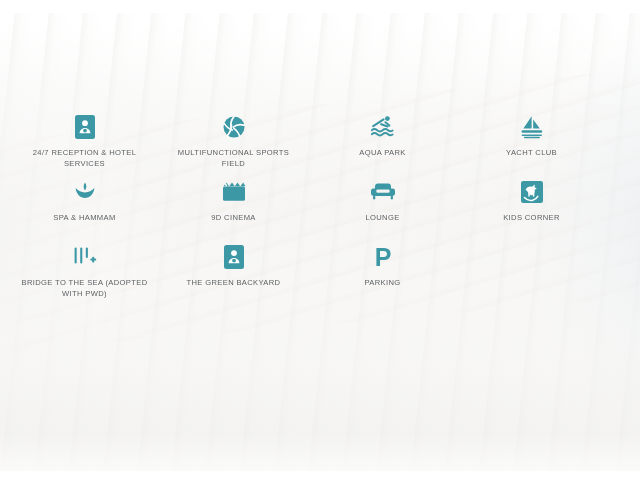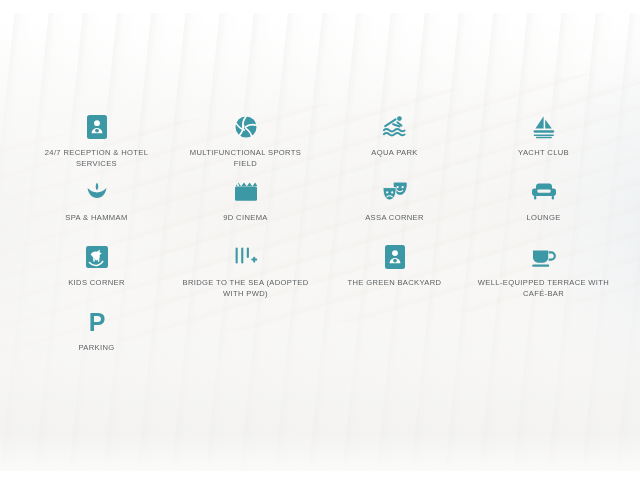--- a/index.html
+++ b/index.html
@@ -102,21 +102,21 @@
     width: 640px;
     background: #ffffff;
     z-index: 5;
   }
   #letterbox-top { top: 0; height: 13px; }
   #letterbox-bottom { bottom: 0; height: 9px; }
 
   
   #amenities-grid {
     position: absolute;
-    left: 22px;
+    left: 10px;
     top: 114px;
     width: 596px;
     z-index: 3;
     display: grid;
     grid-template-columns: repeat(4, 1fr);
     grid-auto-rows: 65px;
     column-gap: 0px;
     row-gap: 0px;
   }
 
@@ -251,35 +251,20 @@
             <path d="M18.4 5.2 21.2 1.6l2.2 3.6z"></path>
           </g>
           <g fill="#ffffff">
             <rect x="3.2" y="2.3" width="1.5" height="3" transform="rotate(-18 3.9 3.8)"></rect>
           </g>
         </svg>
       </div>
       <div class="amenity-label">9D CINEMA</div>
     </div>
 
-    <div class="amenity">
-      <div class="amenity-icon">
-        <svg width="26" height="22" viewBox="0 0 26 22">
-          <path d="M12.6 1.4h11.2a1 1 0 0 1 1 1c0 6.6-2.6 11.4-6.6 11.4S11.6 9 11.6 2.4a1 1 0 0 1 1-1z" fill="#3d98a5"></path>
-          <circle cx="15.6" cy="6.2" r="1.1" fill="#ffffff"></circle>
-          <circle cx="20.6" cy="6.2" r="1.1" fill="#ffffff"></circle>
-          <path d="M15.4 9.6c1.6 1.3 3.6 1.3 5.2 0" stroke="#ffffff" stroke-width="1.1" fill="none" stroke-linecap="round"></path>
-          <path d="M2 6.6h11.2a1 1 0 0 1 1 1c0 6.6-2.6 11.4-6.6 11.4S1 14.2 1 7.6a1 1 0 0 1 1-1z" fill="#3d98a5" stroke="#f4f4f2" stroke-width="1"></path>
-          <circle cx="5.2" cy="11.4" r="1.1" fill="#ffffff"></circle>
-          <circle cx="10.2" cy="11.4" r="1.1" fill="#ffffff"></circle>
-          <path d="M5 15.8c1.6-1.3 3.6-1.3 5.2 0" stroke="#ffffff" stroke-width="1.1" fill="none" stroke-linecap="round"></path>
-        </svg>
-      </div>
-      <div class="amenity-label">ASSA CORNER</div>
-    </div>
 
 
     <div class="amenity">
       <div class="amenity-icon">
         <svg width="26" height="20" viewBox="0 0 26 20">
           <path d="M5 4.2c0-1.6 1.2-2.8 2.8-2.8h10.4c1.6 0 2.8 1.2 2.8 2.8v3.4H5z" fill="#3d98a5"></path>
           <rect x="1" y="6.4" width="24" height="7.6" rx="2.4" fill="#3d98a5"></rect>
           <rect x="6.4" y="7.4" width="13.2" height="3.4" rx="1.2" fill="#f4f4f2"></rect>
           <rect x="3" y="14" width="2.3" height="3.4" rx="0.8" fill="#3d98a5"></rect>
           <rect x="20.7" y="14" width="2.3" height="3.4" rx="0.8" fill="#3d98a5"></rect>
@@ -322,30 +307,20 @@
         <svg width="20" height="24" viewBox="0 0 20 24">
           <rect x="0" y="0" width="20" height="24" rx="2.5" fill="#3d98a5"></rect>
           <circle cx="10" cy="8.2" r="2.9" fill="#ffffff"></circle>
           <path d="M4.6 18.2c0-3 2.4-5.3 5.4-5.3s5.4 2.3 5.4 5.3z" fill="#ffffff"></path>
           <circle cx="10" cy="15.6" r="1.9" fill="#3d98a5"></circle>
         </svg>
       </div>
       <div class="amenity-label">THE GREEN BACKYARD</div>
     </div>
 
-    <div class="amenity">
-      <div class="amenity-icon">
-        <svg width="26" height="22" viewBox="0 0 26 22">
-          <path d="M2 4.4h15.2v7.2c0 2.8-2.3 5.1-5.1 5.1H7.1c-2.8 0-5.1-2.3-5.1-5.1z" fill="#3d98a5"></path>
-          <path d="M17.6 6.4h2.6c2 0 3.6 1.6 3.6 3.6s-1.6 3.6-3.6 3.6h-2.6" fill="none" stroke="#3d98a5" stroke-width="2.2"></path>
-          <rect x="1.2" y="18.6" width="17" height="2.1" rx="1" fill="#3d98a5"></rect>
-        </svg>
-      </div>
-      <div class="amenity-label two-line">WELL-EQUIPPED TERRACE WITH CAFÉ-BAR</div>
-    </div>
 
 
     <div class="amenity">
       <div class="amenity-icon">
         <svg width="20" height="24" viewBox="0 0 20 24">
           <text x="10" y="21" text-anchor="middle" font-family="'Liberation Sans', sans-serif" font-size="25" font-weight="bold" fill="#3d98a5">P</text>
         </svg>
       </div>
       <div class="amenity-label">PARKING</div>
     </div>

